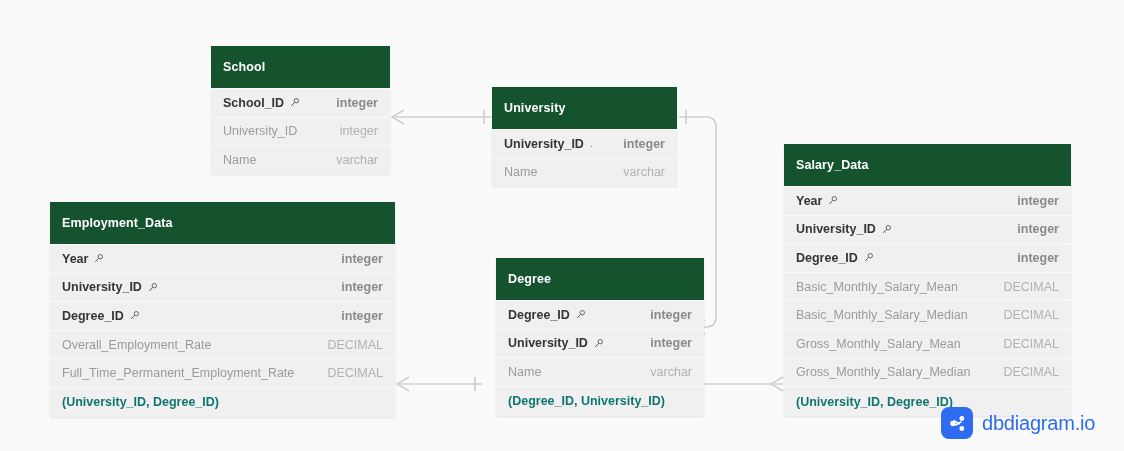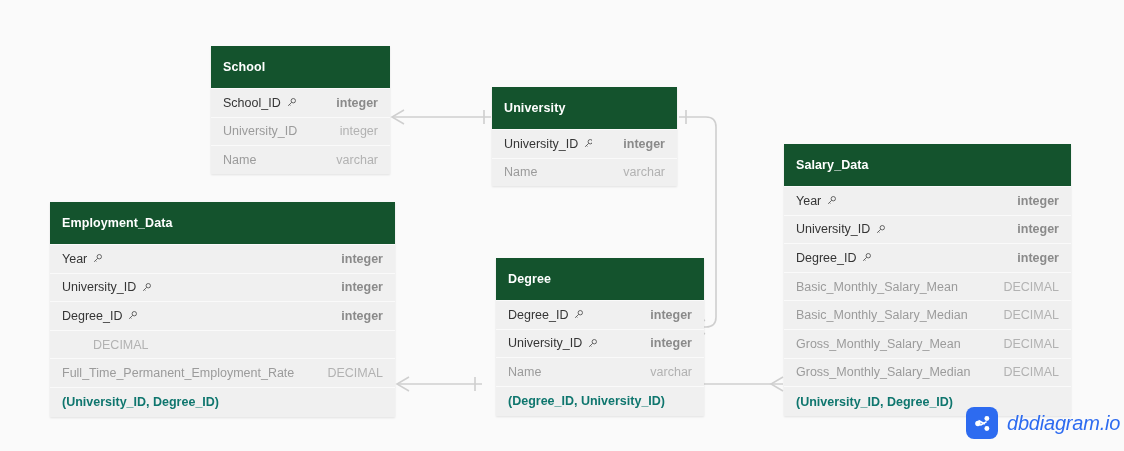--- a/index.html
+++ b/index.html
@@ -69,21 +69,21 @@
     overflow: hidden;
     text-overflow: ellipsis;
   }
   .field-type {
     color: #b2b2b2;
     padding-left: 14px;
     margin-left: 17px;
   }
   .field-row.pk .field-name {
     color: #353535;
-    font-weight: normal;
+    font-weight: bold;
   }
   .field-row.pk .field-type {
     color: #8a8a8a;
     font-weight: bold;
   }
   .composite-row {
     height: 30px;
     display: flex;
     align-items: center;
     padding: 0 12px;
@@ -100,26 +100,25 @@
     height: 11px;
     flex: 0 0 auto;
     position: relative;
     top: 0px;
   }
   .key-icon svg { display: block; }
 
   
   #brand {
     position: absolute;
-    left: 966px;
+    left: 941px;
     top: 407px;
     display: flex;
     align-items: center;
     gap: 9px;
-    font-style: italic;
   }
   #brand-mark {
     width: 32px;
     height: 32px;
     border-radius: 8px;
     background: #2d6bf0;
     display: flex;
     align-items: center;
     justify-content: center;
   }
@@ -256,20 +255,21 @@
                 <circle cx="10.6" cy="5.4" r="3.2"></circle>
                 <path d="M8.3 7.7 L3.2 12.8"></path>
                 <path d="M5.0 11.0 L6.3 12.3"></path>
               </g>
             </svg>
           </span>
       </span>
       <span class="field-type">integer</span>
     </div>
     <div class="field-row">
+      <span class="field-name">Overall_Employment_Rate</span>
       <span class="field-type">DECIMAL</span>
     </div>
     <div class="field-row">
       <span class="field-name">Full_Time_Permanent_Employment_Rate</span>
       <span class="field-type">DECIMAL</span>
     </div>
     <div class="composite-row">(University_ID, Degree_ID)</div>
   </div>
 
   <div class="table-card" style="left:496px; top:258px; width:208px;">

